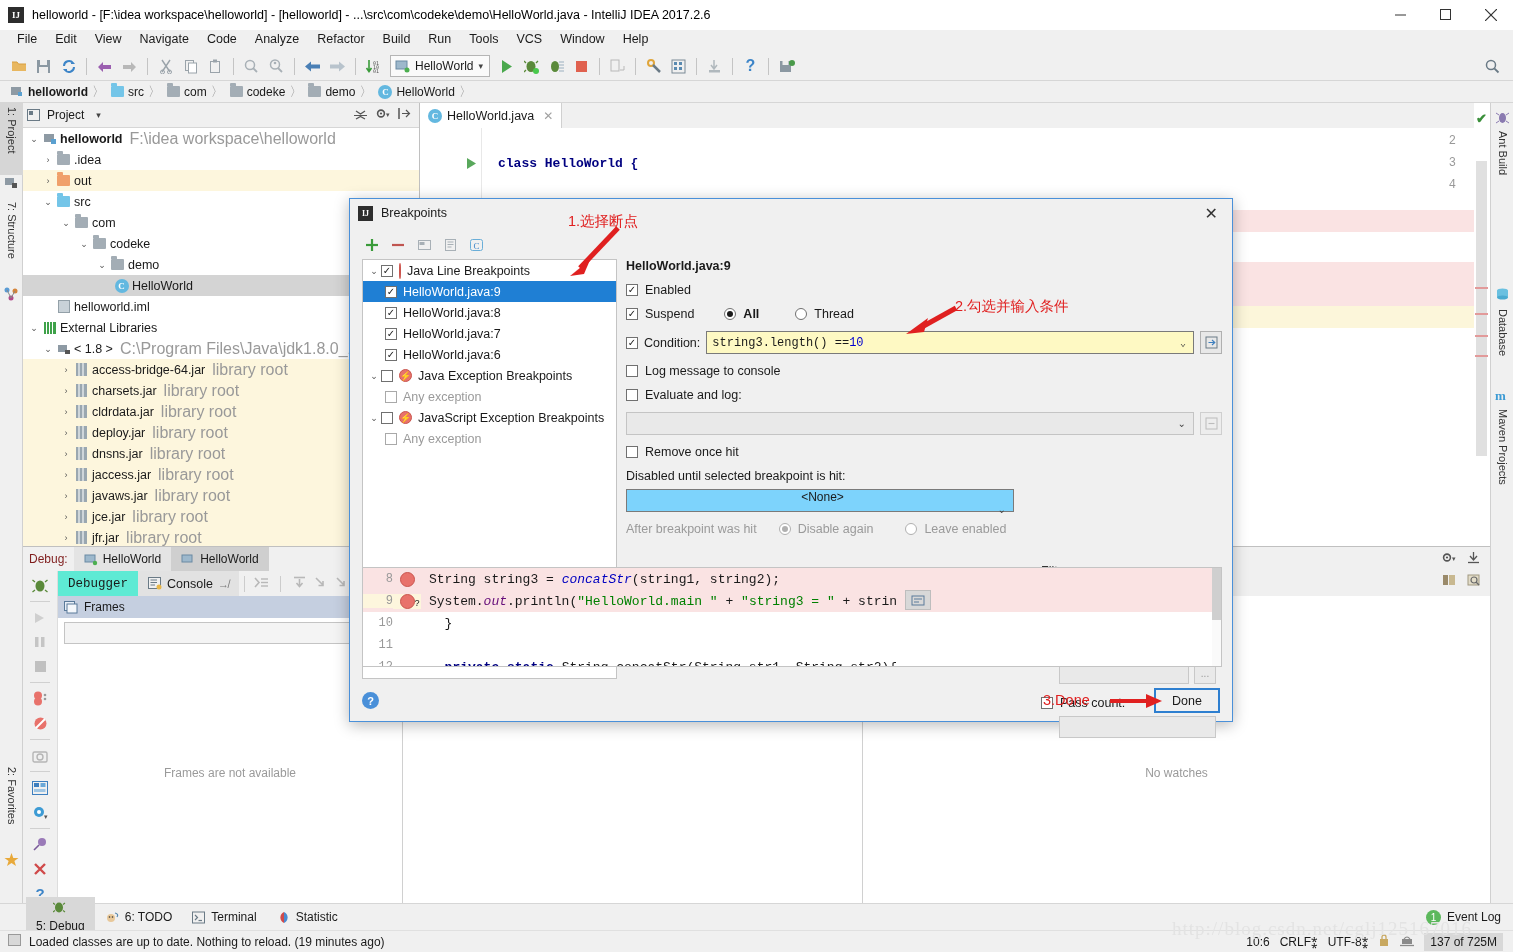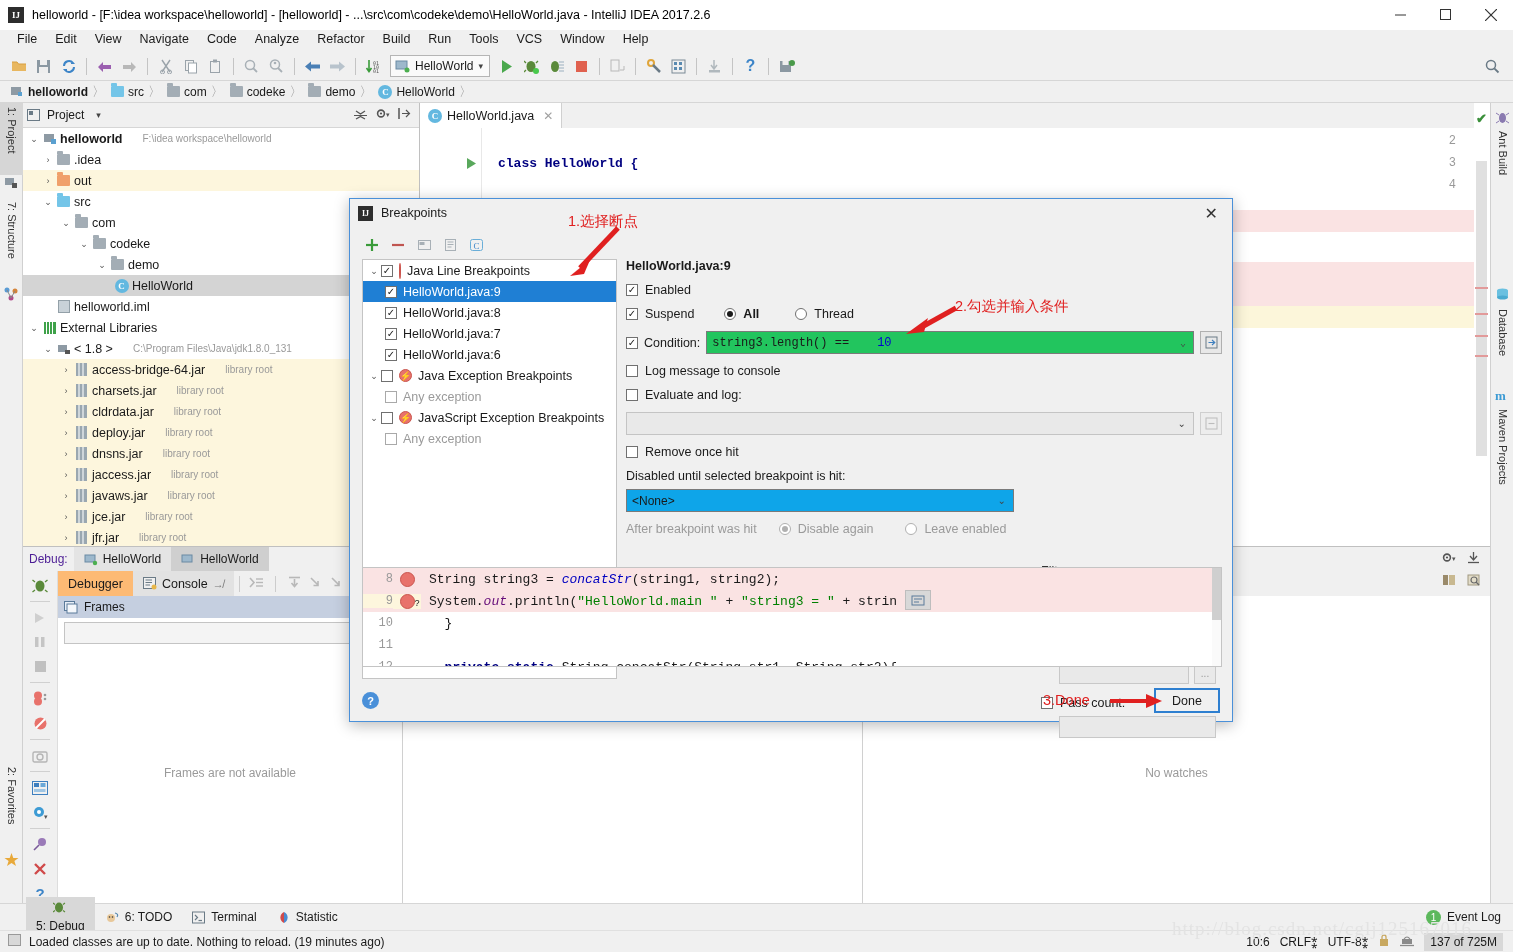--- a/index.html
+++ b/index.html
@@ -92,21 +92,21 @@
     height: 25px; background: #f0f0f0; display: flex; align-items: center;
     padding: 0 4px; gap: 6px; border-bottom: 1px solid #d6d6d6;
   }
   .proj-head .ttl { font-size: 12px; }
   .proj-head .right { margin-left: auto; display: flex; align-items: center; gap: 8px; padding-right: 4px; }
   .tree { font-size: 12.5px; }
   .row { display: flex; align-items: center; height: 21px; padding-left: 4px; white-space: nowrap; }
   .row .arrow { width: 14px; text-align: center; color: #555; font-size: 9px; }
   .row .ic { width: 17px; display:flex; align-items:center; justify-content:center; }
   .row .lbl { margin-left: 2px; }
-  .row .sub { color: #999; margin-left: 20px; font-size: 10px; }
+  .row .sub { color: #999; margin-left: 7px; font-size: 16px; }
   .row.hl-yellow { background: #fdf6dd; }
   .row.hl-sel { background: #d4d4d4; }
   .ind1 { padding-left: 18px; } .ind2 { padding-left: 36px; }
   .ind3 { padding-left: 54px; } .ind4 { padding-left: 72px; }
   .ind5 { padding-left: 90px; }
 
   
   .folder { width: 13px; height: 11px; border-radius: 1px; position: relative; background: #8e9aa4; }
   .folder.blue { background: #74c5e8; }
   .folder.orange { background: #f0a06a; }
@@ -147,33 +147,33 @@
   .mchk { position:absolute; top:8px; left:2px; color:#3a8f3a; font-size:13px; font-weight:bold;}
   .mtick { position:absolute; left:1px; width:13px; height:2px; background:#e29a9a; }
   .mscroll { position:absolute; left:2px; top:58px; width:11px; height:295px; background:#e0e0e0; }
 
   
   .dbg {
     position: absolute; top: 546px; left: 23px; width: 1467px; height: 357px;
     background: #f0f0f0; border-top: 1px solid #c0c0c0;
   }
   .dbg-head { height: 24px; display: flex; align-items: center; padding-left: 6px; gap: 0px; }
-  .dbg-head .lbl { font-size: 12px; color:#4c1d95; margin-right: 6px; }
+  .dbg-head .lbl { font-size: 12px; color:#7f1d1d; margin-right: 6px; }
   .dtab { height: 24px; display:flex; align-items:center; gap:5px; padding: 0 10px; font-size:12px; background:#e4e4e4;}
   .dtab.sel { background: #cfcfcf; }
   .dbg-head .right { margin-left:auto; display:flex; align-items:center; gap:10px; padding-right:10px; }
 
   .dbg-main { position:absolute; top:24px; left:0; width:1467px; height:333px; display:flex; }
   .dbg-icons { width: 35px; background:#f0f0f0; display:flex; flex-direction:column; align-items:center; padding-top:4px; gap:3px; border-right:1px solid #ddd;}
   .dbg-icons .di { width:24px; height:24px; display:flex; align-items:center; justify-content:center; }
   .dbg-icons .dsep { width:20px; height:1px; background:#d0d0d0; margin:2px 0; }
   .dbg-right { flex:1; position:relative; background:#fff; }
   .dbg-tabrow { height:25px; background:#f0f0f0; display:flex; align-items:center; }
   .dbgtab { height:25px; display:flex; align-items:center; gap:5px; padding:0 10px; font-size:12.5px;}
-  .dbgtab.sel { background:#fdba74; }
+  .dbgtab.sel { background:#5eead4;font-family:Liberation Mono, monospace; }
   .dbgtab.unsel { background:#e2e2e2; }
   .dbg-toolsep { width:1px; height:16px; background:#ccc; margin:0 5px; }
 
   .panes { position:absolute; top:25px; left:0; right:0; bottom:0; display:flex; background:#fff;}
   .pane { position:relative; border-right:1px solid #d0d0d0; }
   .pane-hdr { height:22px; background:#c5cfe0; display:flex; align-items:center; gap:6px; padding-left:6px; font-size:12px; }
   .empty-txt { position:absolute; width:100%; text-align:center; color:#9a9a9a; font-size:12px; }
   .combo-box { margin: 4px 6px; height: 22px; border:1px solid #c4c4c4; background:#f4f4f4; display:flex; align-items:center; justify-content:flex-end; padding-right:6px; color:#555;}
 
   
@@ -236,31 +236,31 @@
 
   .dlg-right { position:absolute; top:60px; left:276px; width:596px; }
   .bp-name { font-size:12.5px; font-weight:bold; margin-bottom:10px; }
   .frow { display:flex; align-items:center; gap:7px; margin-bottom:10px; font-size:12.5px; }
   .radio { width:12px; height:12px; border-radius:50%; border:1px solid #707070; background:#fff;
            display:inline-flex; align-items:center; justify-content:center; flex:0 0 auto;}
   .radio.on:after { content:""; width:6px; height:6px; border-radius:50%; background:#1a1a1a; }
   .radio.dis { border-color:#b0b0b0; }
   .radio.dis.on:after { background:#b0b0b0; }
   .cond-input {
-    flex:1; height:23px; border:1px solid #7a7a7a; background:#22c55e;
+    flex:1; height:23px; border:1px solid #7a7a7a; background:#fef9c3;
     display:flex; align-items:center; padding-left:5px;
-    font-family:"Liberation Mono", monospace; font-size:12px;gap:28px;
+    font-family:"Liberation Mono", monospace; font-size:12px;
   }
   .cond-input .num { color:#0000d0; }
   .caret-dd { margin-left:auto; padding:0 7px; color:#444; font-size:10px; }
   .mini-btn { width:22px; height:23px; border:1px solid #b0b0b0; background:#e8e8e8;
               display:flex; align-items:center; justify-content:center; }
   .sel-input { height:23px; border:1px solid #c4c4c4; background:#e9e9e9;
                display:flex; align-items:center; padding-left:5px; color:#777; }
-  .sel-input.white { background:#0ea5e9; border-color:#7a7a7a; color:#1a1a1a; }
+  .sel-input.white { background:#7dd3fc; border-color:#7a7a7a; color:#1a1a1a;flex-direction:column; }
   .lbl-dis { color:#9a9a9a; }
   .filters-hdr { display:flex; align-items:center; gap:6px; font-size:12.5px; color:#333; }
   .filters-hdr .line { flex:1; height:1px; background:#c8c8c8; }
   .ftxt { height:22px; border:1px solid #c8c8c8; background:#e9e9e9; flex:1; }
   .fbtn { width:22px; height:22px; border:1px solid #c8c8c8; background:#e9e9e9;
           display:flex; align-items:center; justify-content:center; color:#999; font-size:10px;}
 
   .preview {
     position:absolute; top:368px; left:12px; width:860px; height:100px;
     background:#fff; border:1px solid #c4c4c4; overflow:hidden;

